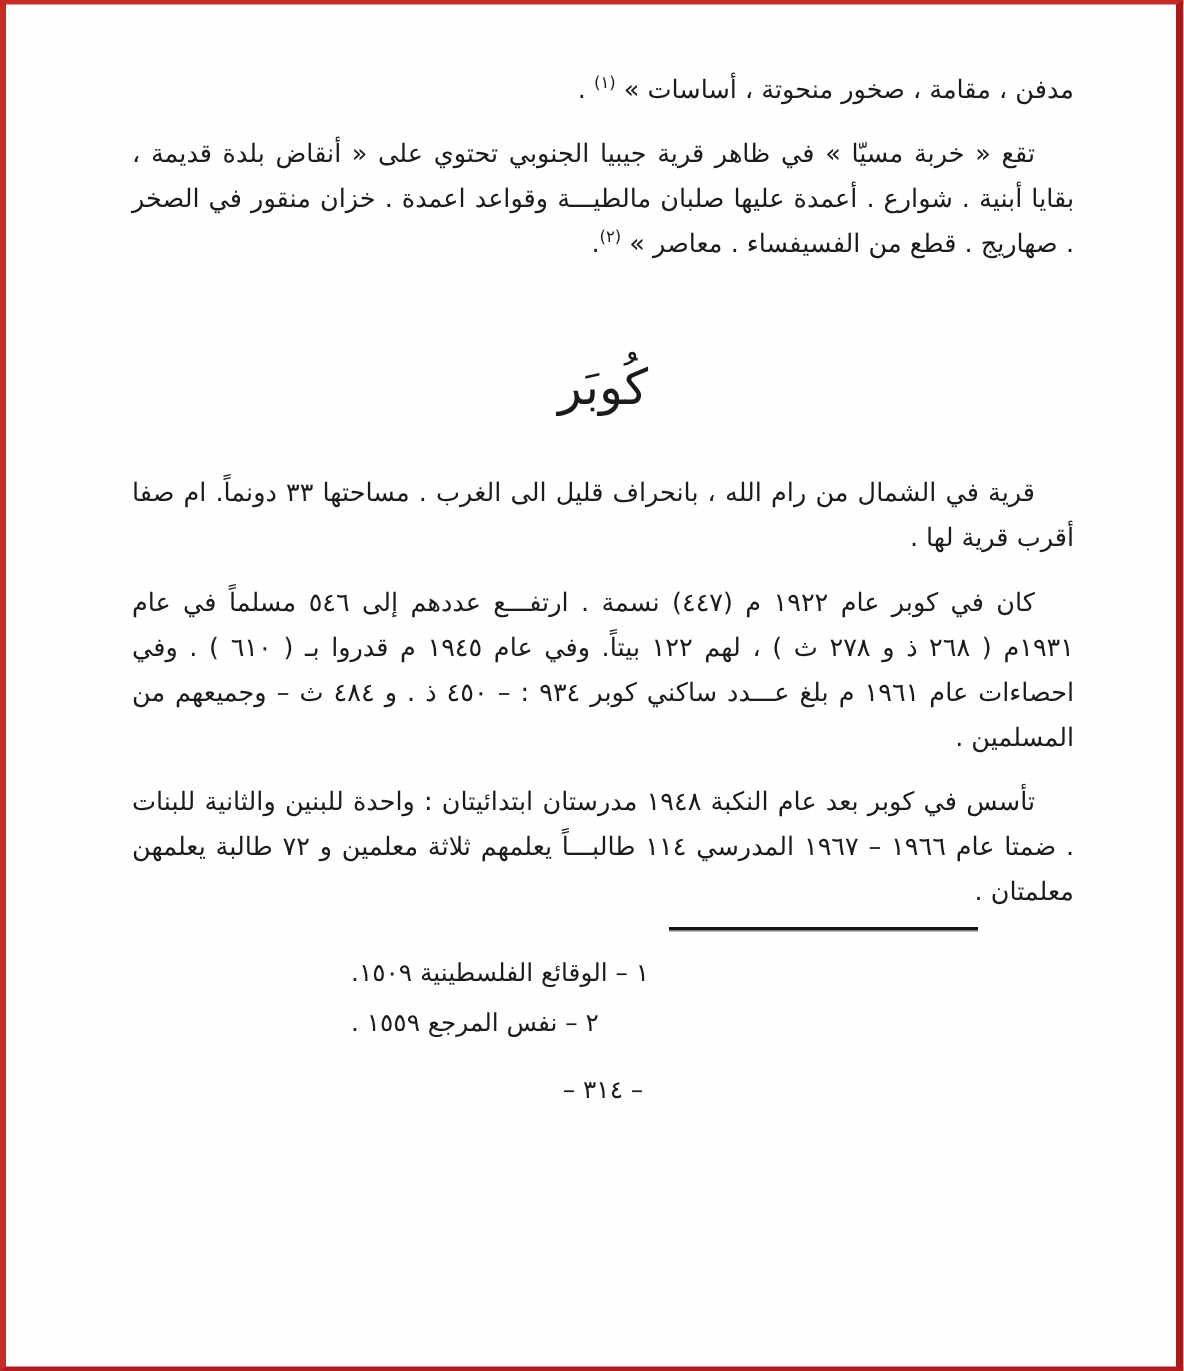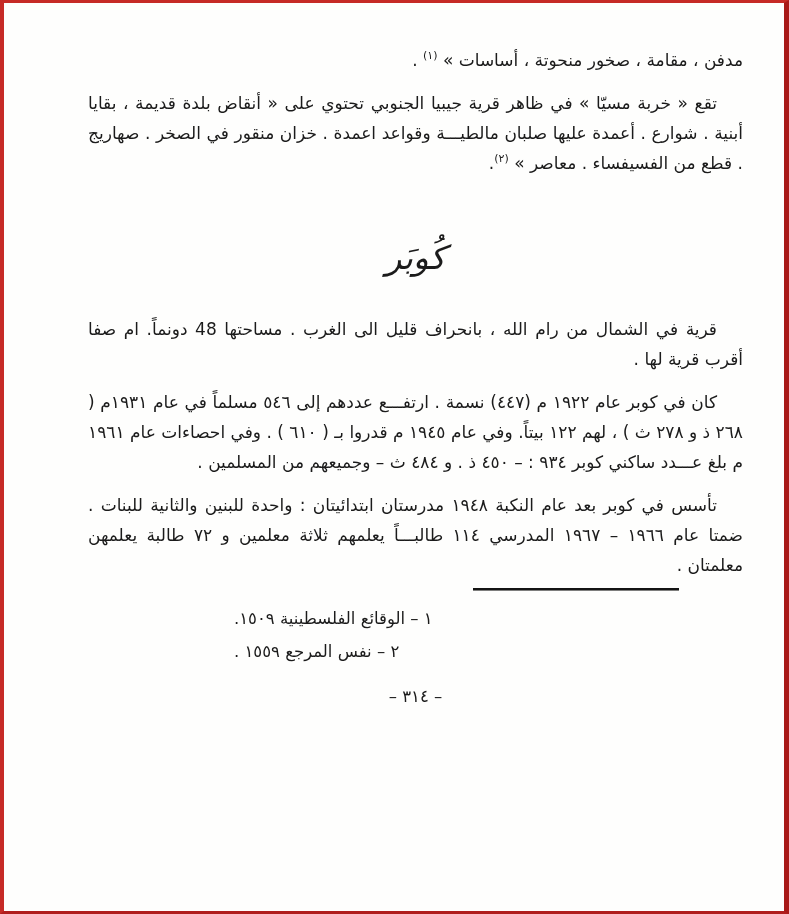--- a/index.html
+++ b/index.html
@@ -13,21 +13,21 @@
     border-left:4px solid #c62a26;
     border-right:5px solid #a81918;
     overflow:hidden;
     direction:rtl;
     font-family:"DejaVu Sans",sans-serif;
     color:#1b1b1b;
   }
   .content{
     box-sizing:border-box;
     width:100%;height:100%;
-    padding:42px 41px 0 84px;
+    padding:42px 68px 0 84px;
     font-size:17px;
     line-height:30px;
     text-align:justify;
     text-align-last:right;
   }
   .fragment{
     margin:0;
     text-align:right;
   }
   .para{
@@ -41,21 +41,20 @@
     letter-spacing:1px;
   }
   .heading{
     margin:50px 0 26px 0;
     text-align:center;
     text-align-last:center;
     font-size:33px;
     line-height:60px;
     font-weight:400;
     letter-spacing:1px;
-    font-style:italic;
   }
   .footnote-rule{
     width:206px;
     height:0;
     border-top:2px solid #141414;
     box-shadow:0 1px 0 rgba(20,20,20,.55);
     margin:8px 64px 0 0;
   }
   .footnotes{
     margin-top:12px;
@@ -80,21 +79,21 @@
 
 <div class="page">
   <div class="content">
 
     <p class="fragment"><span>مدفن ، مقامة ، صخور منحوتة ، أساسات »</span> <sup class="fnref">(١)</sup><span> .</span></p>
 
     <p class="para"><span>تقع « خربة مسيّا » في ظاهر قرية جيبيا الجنوبي تحتوي على « أنقاض بلدة قديمة ، بقايا أبنية . شوارع . أعمدة عليها صلبان مالطيـــة وقواعد اعمدة . خزان منقور في الصخر . صهاريج . قطع من الفسيفساء . معاصر »</span> <sup class="fnref">(٢)</sup><span>.</span></p>
 
     <h1 class="heading">كُوبَر</h1>
 
-    <p class="para">قرية في الشمال من رام الله ، بانحراف قليل الى الغرب . مساحتها 48 دونماً. ام صفا أقرب قرية لها .</p>
+    <p class="para">قرية في الشمال من رام الله ، بانحراف قليل الى الغرب . مساحتها ٣٣ دونماً. ام صفا أقرب قرية لها .</p>
     <p class="para">كان في كوبر عام ١٩٢٢ م (٤٤٧) نسمة . ارتفـــع عددهم إلى ٥٤٦ مسلماً في عام ١٩٣١م ( ٢٦٨ ذ و ٢٧٨ ث ) ، لهم ١٢٢ بيتاً. وفي عام ١٩٤٥ م قدروا بـ ( ٦١٠ ) . وفي احصاءات عام ١٩٦١ م بلغ عـــدد ساكني كوبر ٩٣٤ : – ٤٥٠ ذ . و ٤٨٤ ث – وجميعهم من المسلمين .</p>
     <p class="para">تأسس في كوبر بعد عام النكبة ١٩٤٨ مدرستان ابتدائيتان : واحدة للبنين والثانية للبنات . ضمتا عام ١٩٦٦ – ١٩٦٧ المدرسي ١١٤ طالبـــاً يعلمهم ثلاثة معلمين و ٧٢ طالبة يعلمهن معلمتان .</p>
 
     <div class="footnote-rule"></div>
 
     <div class="footnotes">
       <div class="footnote">١ – الوقائع الفلسطينية ١٥٠٩.</div>
       <div class="footnote">٢ – نفس المرجع ١٥٥٩ .</div>
     </div>
 

